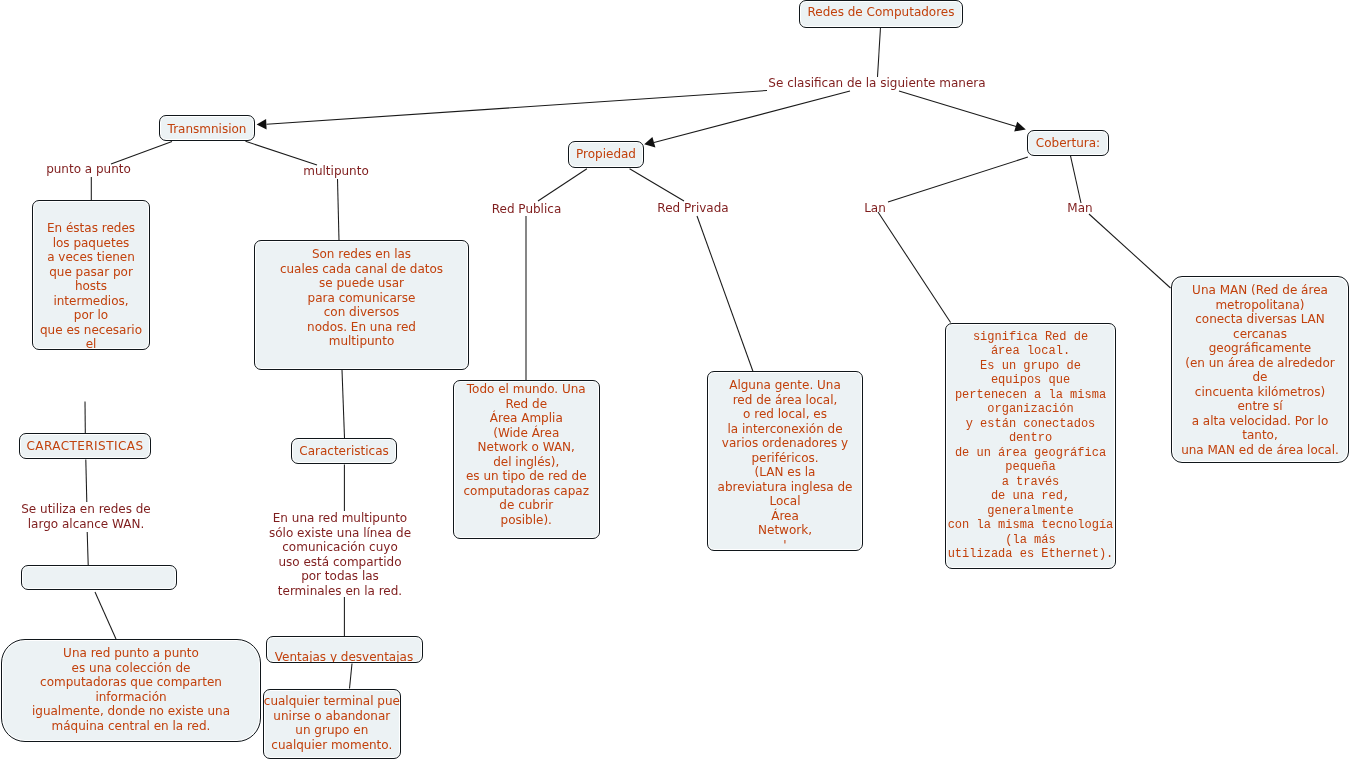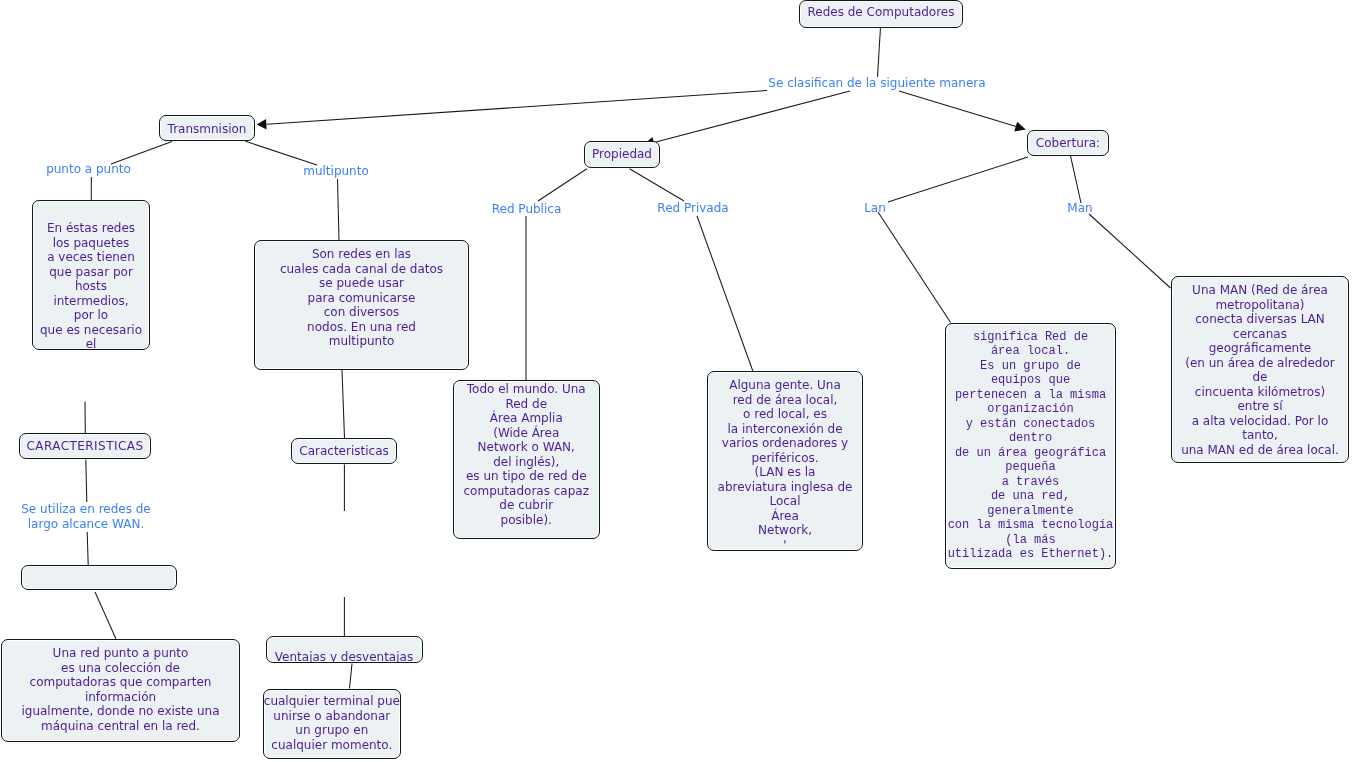--- a/index.html
+++ b/index.html
@@ -9,50 +9,50 @@
     font-family:"DejaVu Sans", sans-serif;
     overflow:hidden;
   }
   #cmap { position:relative; width:1352px; height:762px; background:#ffffff; }
   svg#links { position:absolute; left:0; top:0; width:1352px; height:762px; }
 
   .node {
     position:absolute; box-sizing:border-box;
     background:#ecf2f4; border:1.15px solid #10161a; border-radius:7px;
     box-shadow: inset 0 0 0 1.1px #ffffff;
-    color:#4c1d95; font-size:12px; line-height:14.5px; text-align:center;
+    color:#c2410c; font-size:12px; line-height:14.5px; text-align:center;
     white-space:pre; overflow:hidden;
   }
   .node .t { display:block; }
 
   .linklabel {
-    position:absolute; font-size:12px; line-height:14.5px; color:#3b82f6;
+    position:absolute; font-size:12px; line-height:14.5px; color:#7f1d1d;
     white-space:pre; text-align:center;
   }
 
   
   #n-root        { left:799px; top:-0.3px; width:164px; height:27.8px; padding-top:4.5px; }
   #n-transm      { left:159px; top:115px; width:96px;  height:25.5px; padding-top:5.5px; }
-  #n-propiedad   { left:568px; top:141px; width:76px;  height:27px;  padding-top:5px;margin-left:16px; }
+  #n-propiedad   { left:568px; top:141px; width:76px;  height:27px;  padding-top:5px; }
   #n-cobertura   { left:1027px;top:130px; width:82px;  height:25.5px; padding-top:4.5px; }
 
   #n-puntodesc   { left:32px;  top:200px; width:118px; height:150px; padding-top:20px; }
   #n-caractupper { left:19px;  top:433px; width:131.5px; height:25.5px; padding-top:4.5px; letter-spacing:0.45px; text-indent:0.45px; }
   #n-ventlower   { left:21px; top:565px; width:155.5px; height:25px; padding-top:22px; }
-  #n-redpunto    { left:1px;   top:639px; width:239px; height:103px; padding-top:6px; }
+  #n-redpunto    { left:1px;   top:639px; width:260px; height:103px; padding-top:6px;border-radius:24px; }
 
   #n-multidesc   { left:254px; top:240px; width:215px; height:130px; padding-top:6px; }
   #n-caractmulti { left:291px; top:438px; width:106px; height:25.5px; padding-top:4.5px; }
   #n-ventmulti   { left:265.5px; top:636.3px; width:157px; height:26.5px; padding-top:13px; }
   #n-cualquier   { left:262.8px; top:688.6px; width:138px; height:70.5px; padding-top:4.5px; }
 
   #n-publica     { left:453px; top:380px; width:146.5px; height:159.3px; padding-top:1px; }
   #n-privada     { left:707px; top:371px; width:156px; height:180px; padding-top:6px; }
   #n-lan         { left:945px; top:322.5px; width:171px; height:246.5px; padding-top:6px;font-family:Liberation Mono, monospace; }
-  #n-man         { left:1170.6px;top:276.1px; width:178.8px; height:187px; padding-top:6px; }
+  #n-man         { left:1170.6px;top:276.1px; width:178.8px; height:187px; padding-top:6px;border-radius:11px; }
 
   
   #l-clasifican  { left:768px; top:76.2px; width:218px; }
   #l-puntoapunto { left:45px;  top:162px; width:87px;  }
   #l-multipunto  { left:303px; top:164px; width:66px;  }
   #l-redpublica  { left:491.5px; top:201.5px; width:70px; }
   #l-redprivada  { left:657px; top:200.5px; width:72px; }
   #l-lan         { left:864px; top:200.5px; width:22px; }
   #l-man         { left:1067px;top:200.5px; width:26px; }
   #l-wan         { left:20px;  top:502px; width:132px; }
@@ -194,14 +194,20 @@
 
   <div class="linklabel" id="l-clasifican">Se clasifican de la siguiente manera</div>
   <div class="linklabel" id="l-puntoapunto">punto a punto</div>
   <div class="linklabel" id="l-multipunto">multipunto</div>
   <div class="linklabel" id="l-redpublica">Red Publica</div>
   <div class="linklabel" id="l-redprivada">Red Privada</div>
   <div class="linklabel" id="l-lan">Lan</div>
   <div class="linklabel" id="l-man">Man</div>
   <div class="linklabel" id="l-wan">Se utiliza en redes de
 largo alcance WAN.</div>
+  <div class="linklabel" id="l-multired">En una red multipunto
+sólo existe una línea de
+comunicación cuyo
+uso está compartido
+por todas las
+terminales en la red.</div>
 
 </div>
 
 </body></html>

